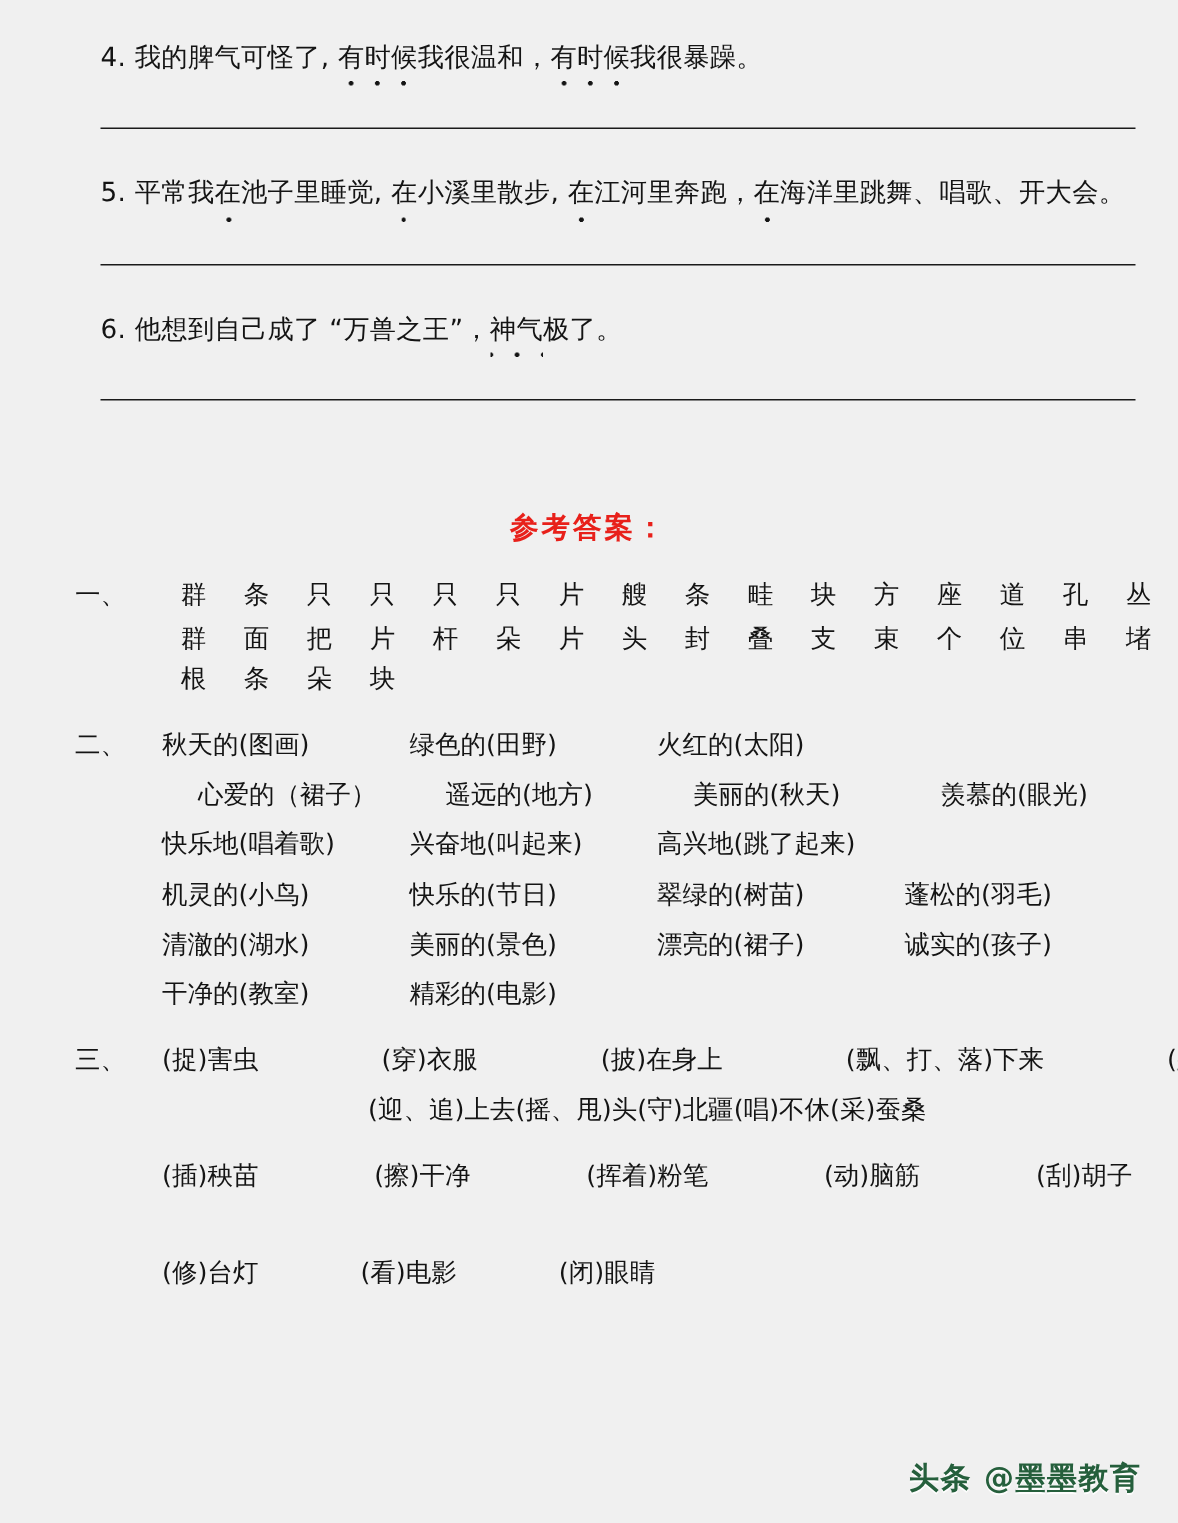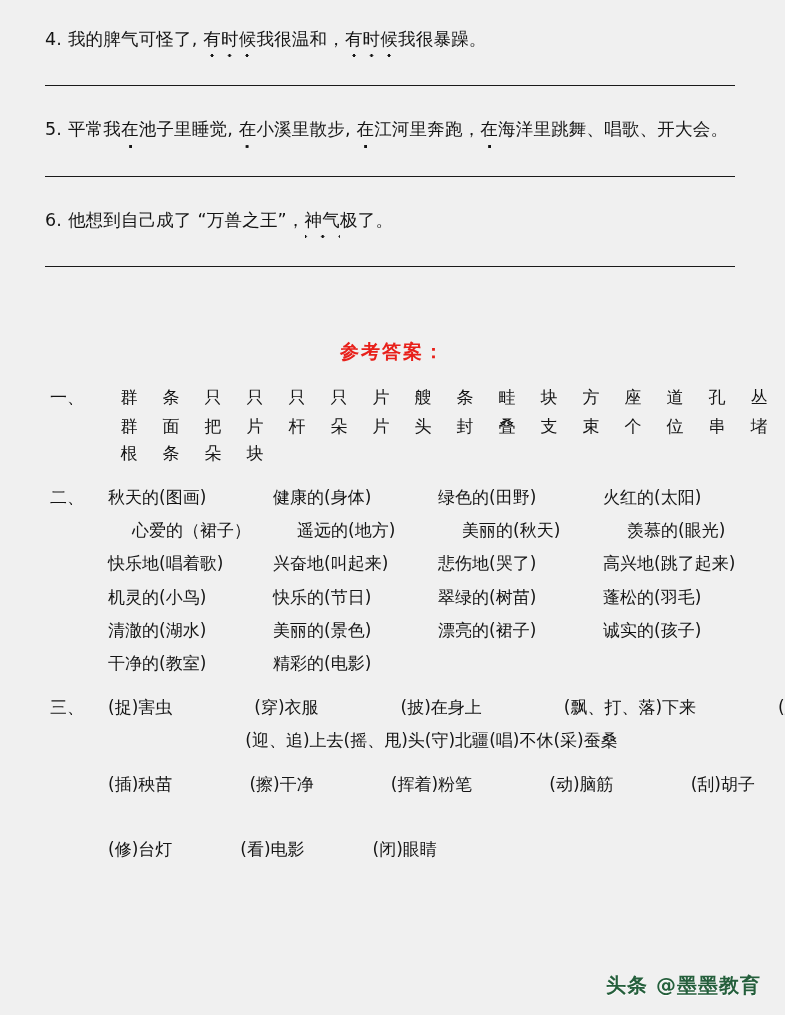--- a/index.html
+++ b/index.html
@@ -19,21 +19,21 @@
   .page {
     position: relative;
     width: 785px;
     height: 1015px;
     box-sizing: border-box;
     padding: 0;
   }
 
   
   .questions {
-    padding: 26px 40px 0 45px;
+    padding: 26px 40px 0 67px;
   }
   .q-item {
     font-size: 17.5px;
     line-height: 1.5;
     letter-spacing: 0.2px;
     white-space: nowrap;
   }
   .q-num {
     display: inline;
   }
@@ -233,41 +233,39 @@
         <span class="cell">块</span>
       </span>
     </div>
   </div>
 
   <div class="section sec2">
     <div class="ans-row">
       <span class="lead">二、</span>
       <span class="items">
         <span class="item">秋天的(图画)</span>
-        <span class="item">健康的(身体)</span>
         <span class="item">绿色的(田野)</span>
         <span class="item">火红的(太阳)</span>
       </span>
     </div>
     <div class="ans-row">
       <span class="lead"></span>
       <span class="indent"></span>
       <span class="items">
         <span class="item">心爱的（裙子）</span>
         <span class="item">遥远的(地方)</span>
         <span class="item">美丽的(秋天)</span>
         <span class="item">羡慕的(眼光)</span>
       </span>
     </div>
     <div class="ans-row">
       <span class="lead"></span>
       <span class="items">
         <span class="item">快乐地(唱着歌)</span>
         <span class="item">兴奋地(叫起来)</span>
-        <span class="item">悲伤地(哭了)</span>
         <span class="item">高兴地(跳了起来)</span>
       </span>
     </div>
     <div class="ans-row">
       <span class="lead"></span>
       <span class="items">
         <span class="item">机灵的(小鸟)</span>
         <span class="item">快乐的(节日)</span>
         <span class="item">翠绿的(树苗)</span>
         <span class="item">蓬松的(羽毛)</span>

